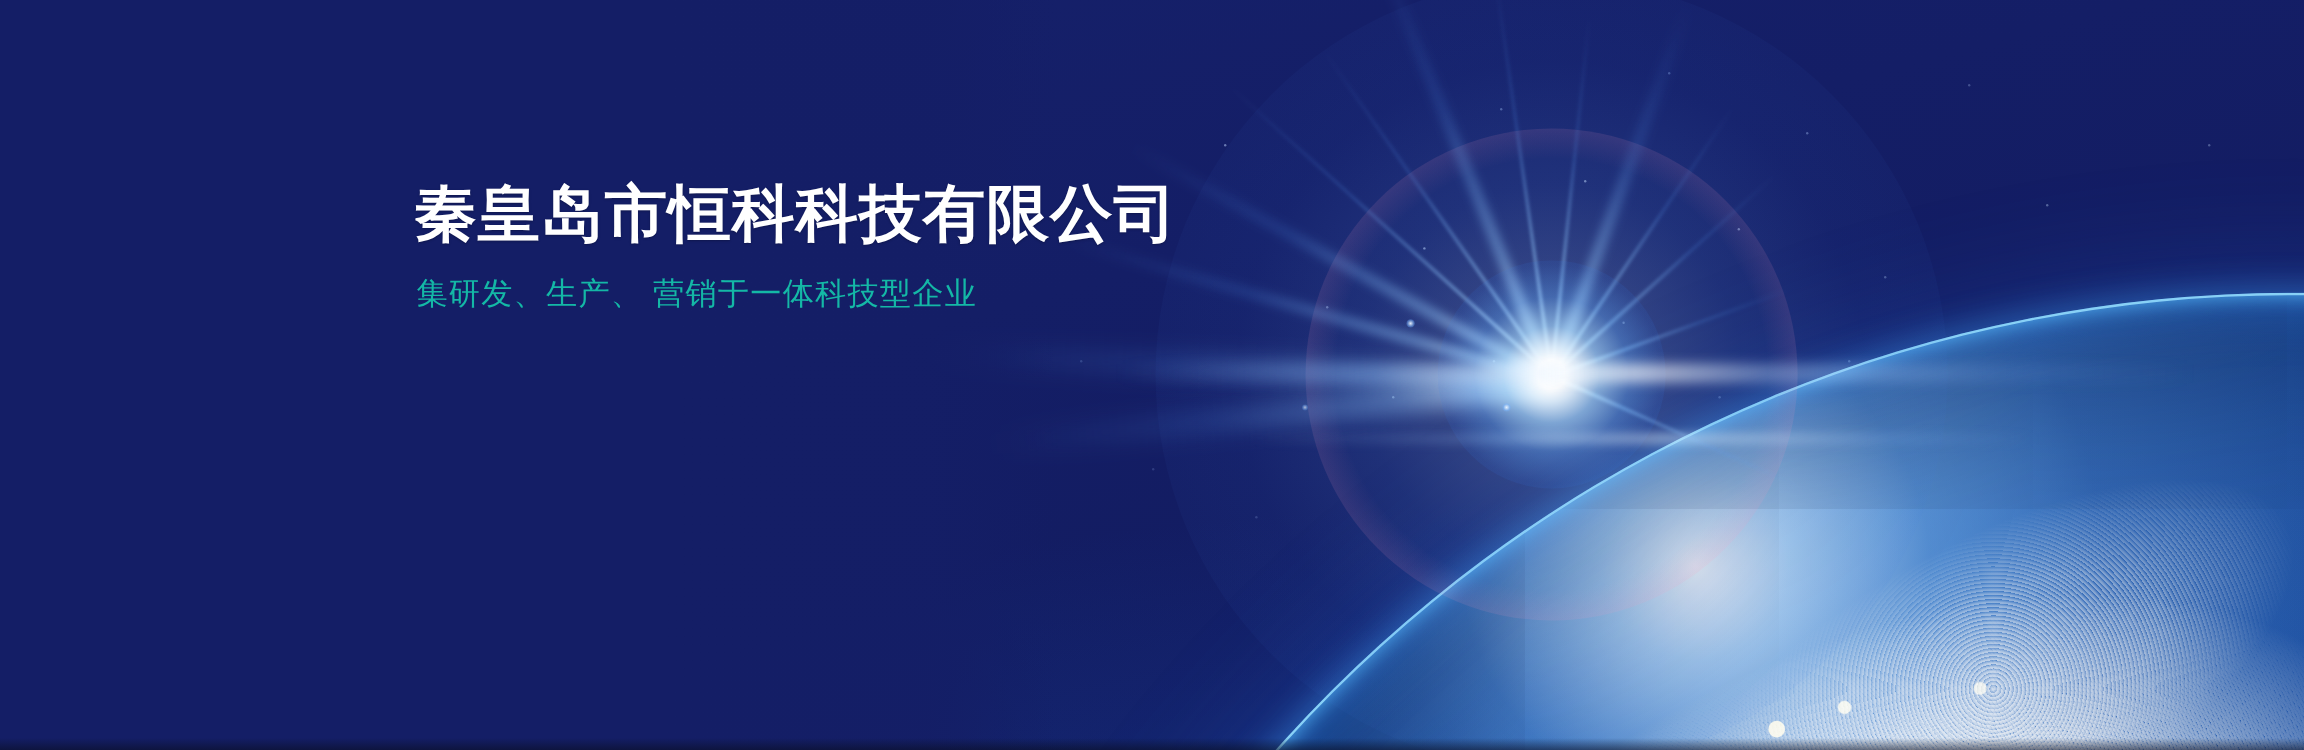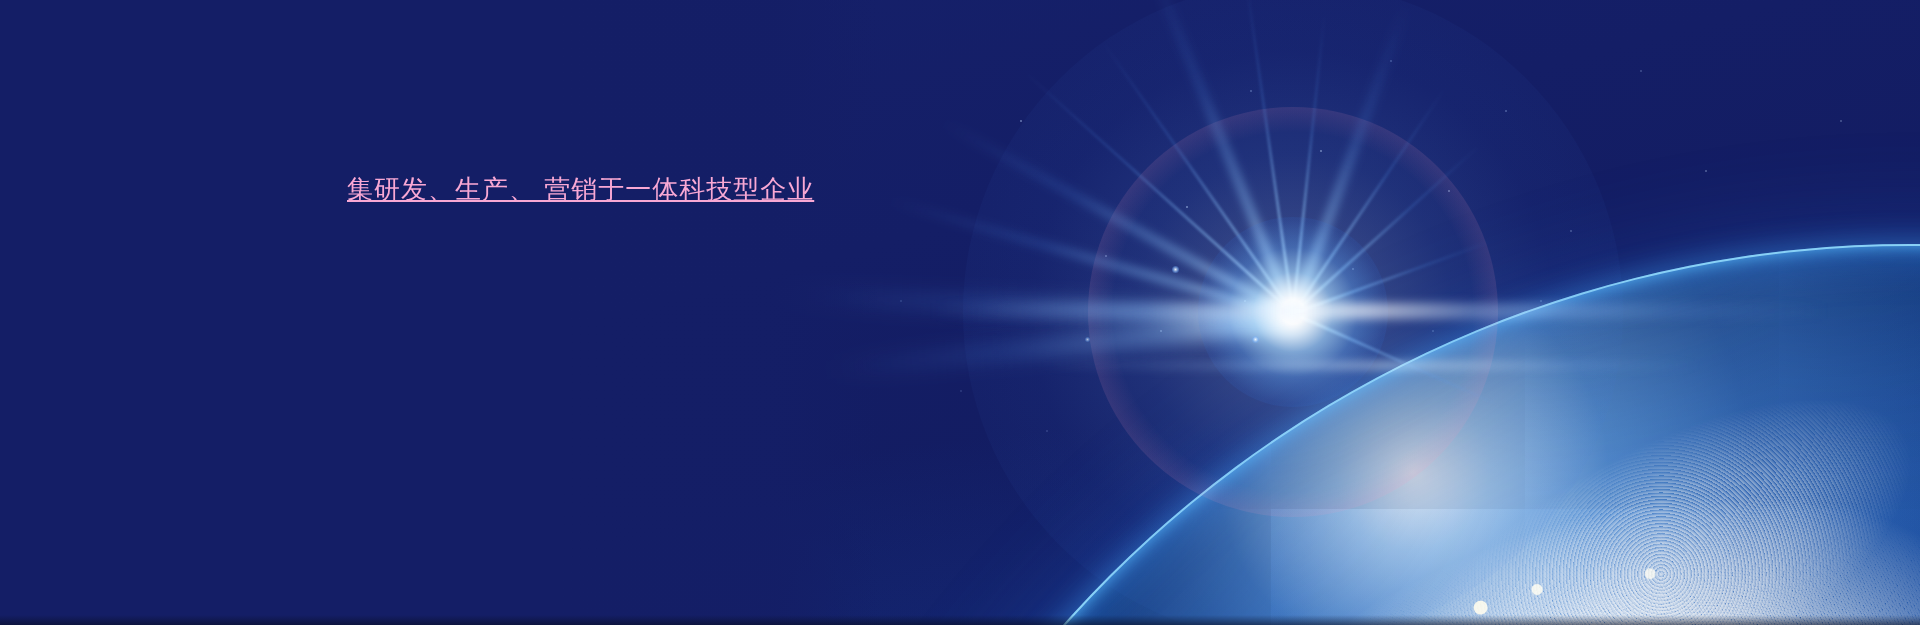--- a/index.html
+++ b/index.html
@@ -324,16 +324,17 @@
   <div class="streak2"></div>
 
   <div class="lensdot d1"></div>
   <div class="lensdot d2"></div>
   <div class="lensdot d3"></div>
 
   <div class="leftflat"></div>
   <div class="bottomfade"></div>
 
   <div class="copy">
-    <p class="subline" style="color: #f9a8d4; text-decoration: underline;">集研发、生产、 营销于一体科技型企业</p>
+    <h1 class="headline" style="color: rgb(255, 255, 255);">秦皇岛市恒科科技有限公司</h1>
+    <p class="subline" style="color: #14b8a6;">集研发、生产、 营销于一体科技型企业</p>
   </div>
 
 </div>
 
 </body></html>

